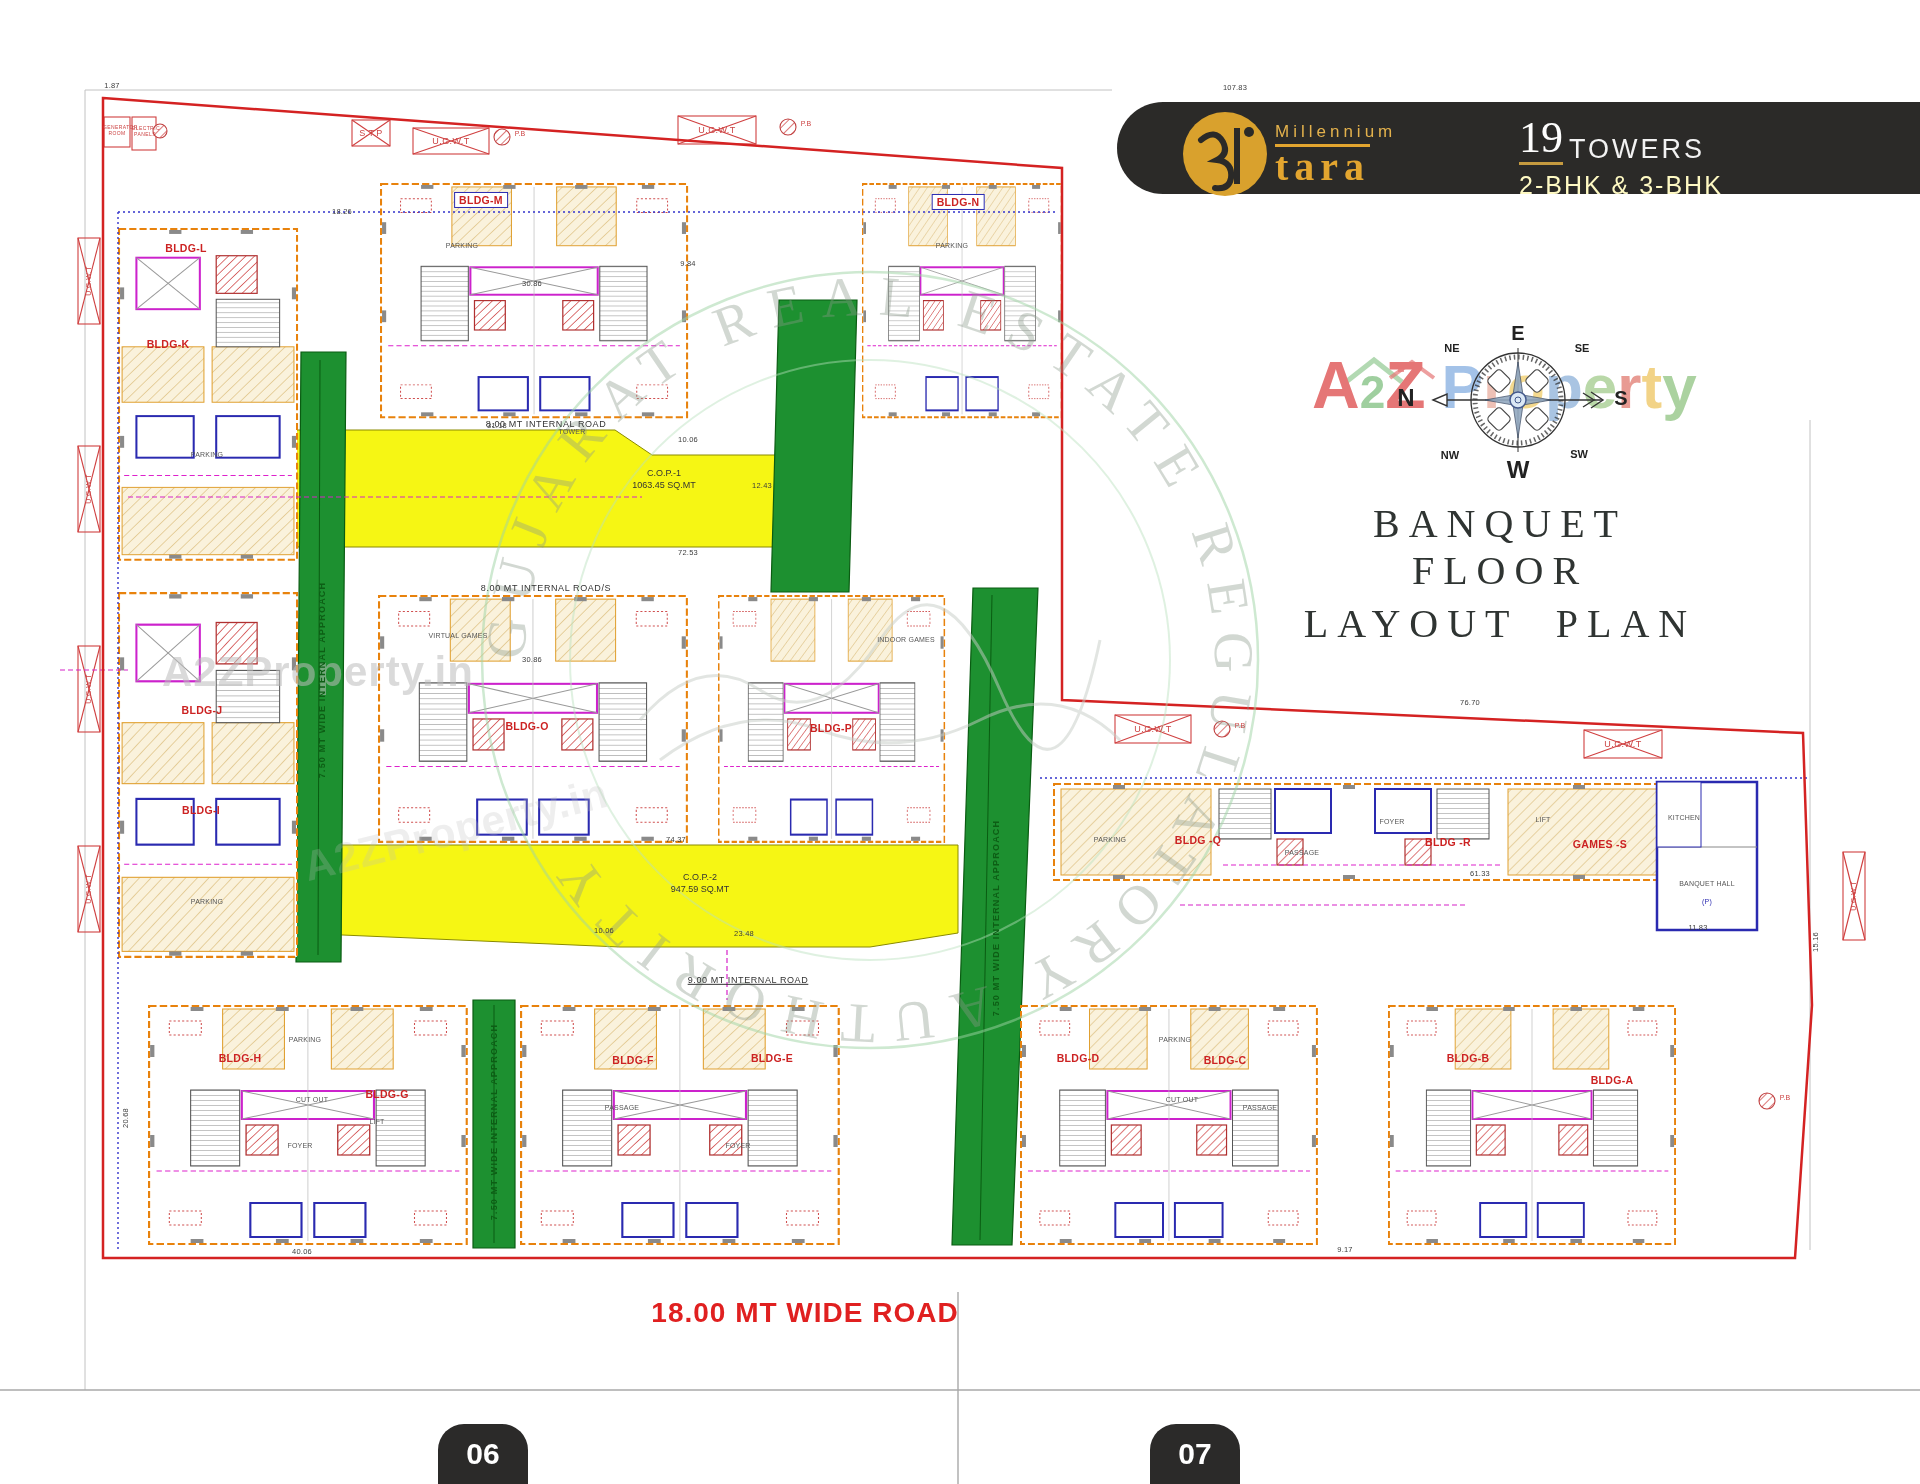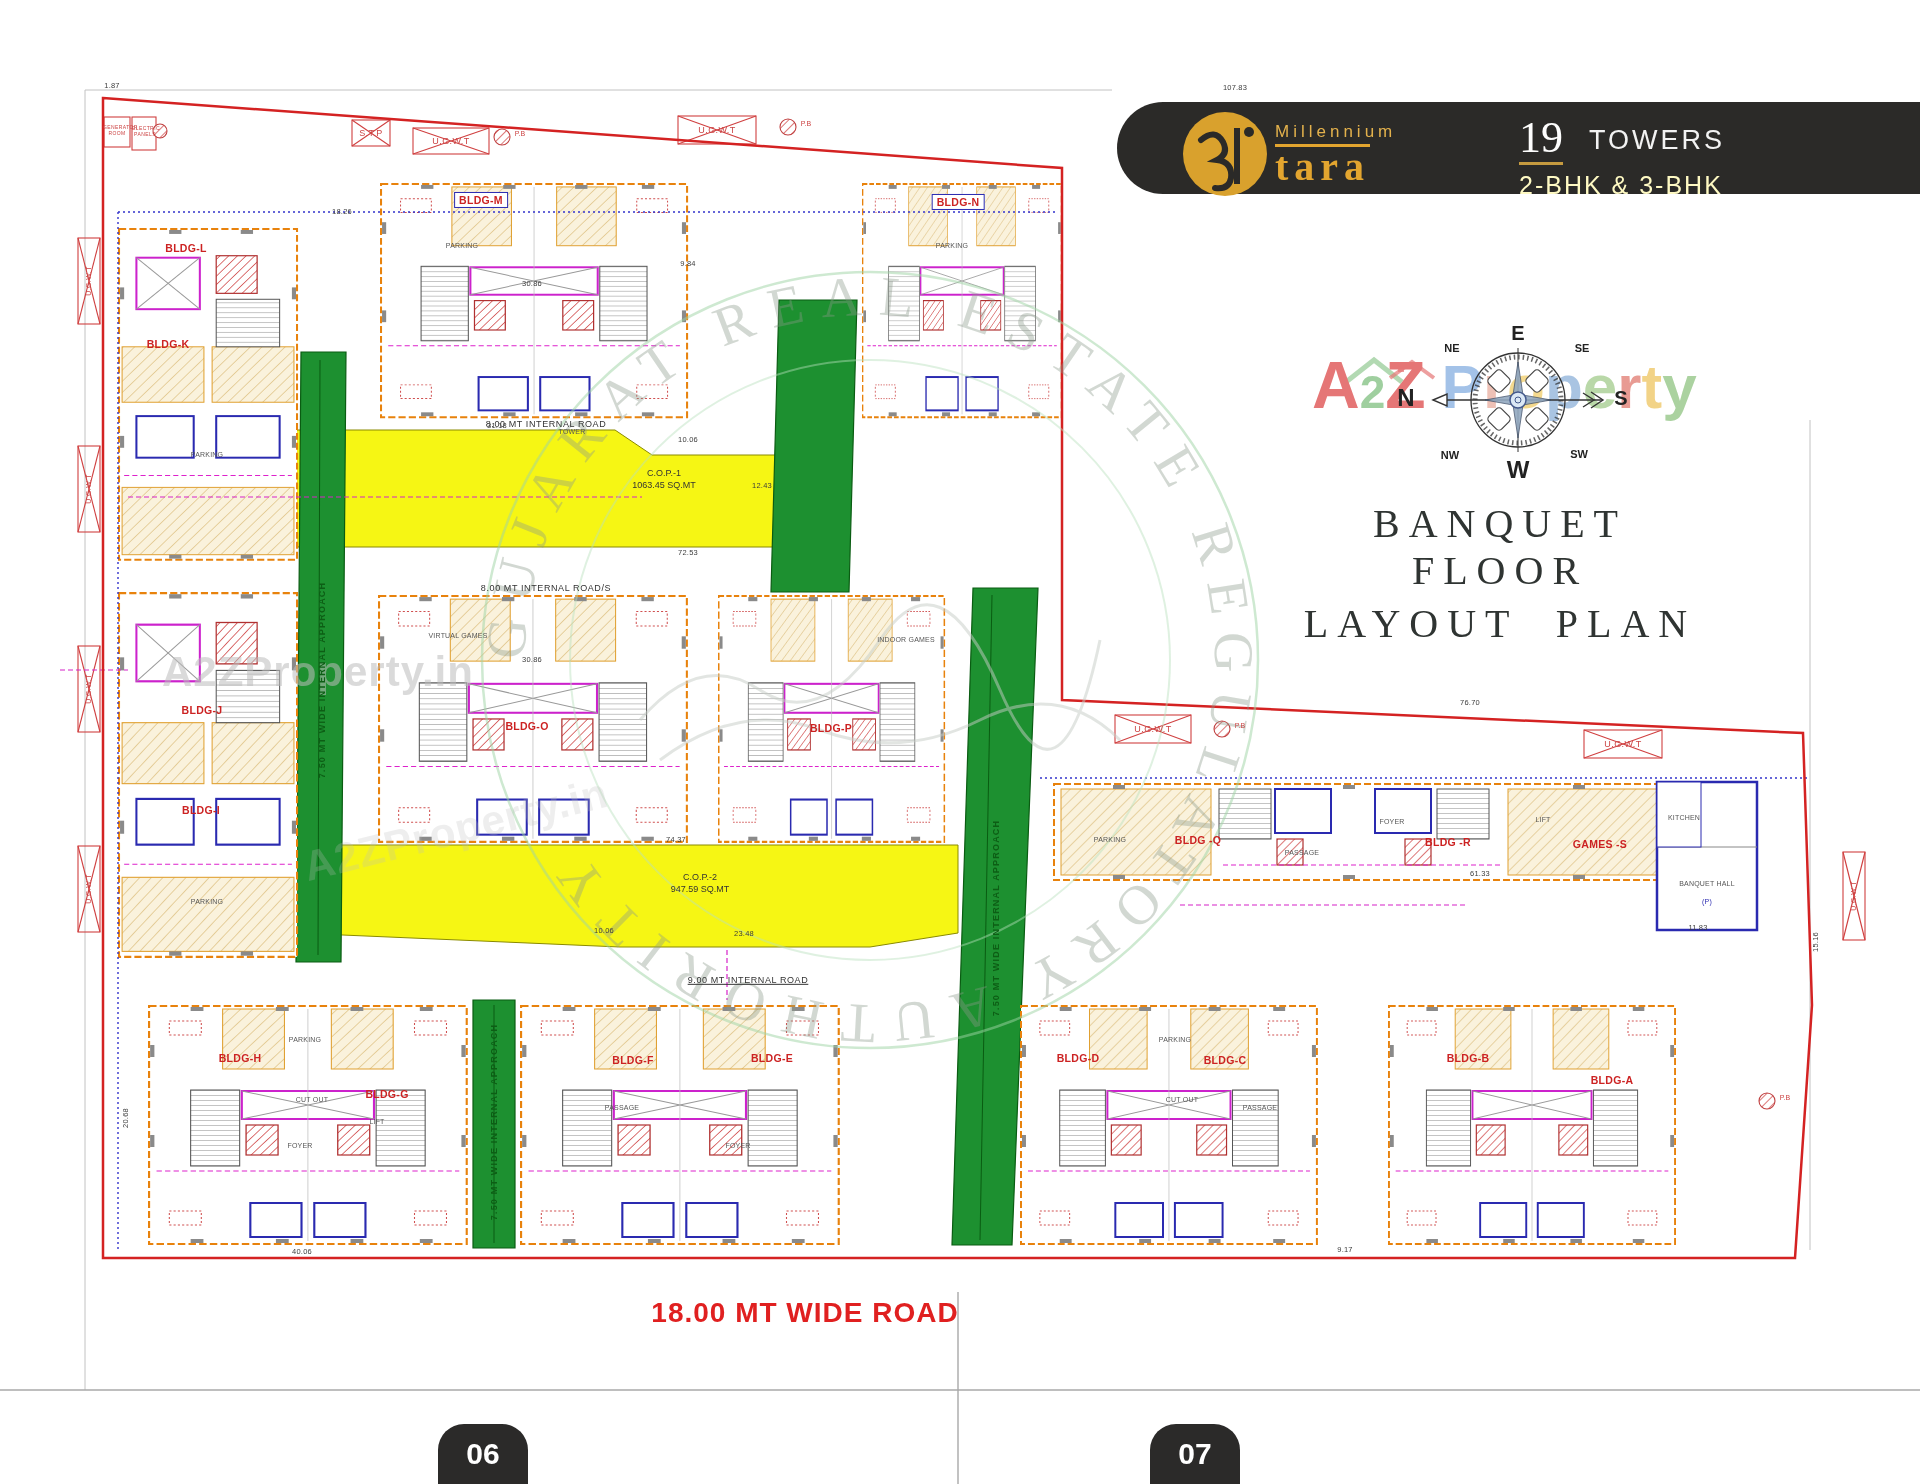--- a/index.html
+++ b/index.html
@@ -23,21 +23,21 @@
   
   .badge{position:absolute;left:1117px;top:102px;width:803px;height:92px;z-index:40;
          background:#2b2a28;border-radius:52px 0 0 52px;}
   .badge .mono{position:absolute;left:64px;top:8px;width:88px;height:88px;}
   .brand{position:absolute;left:158px;top:20px;width:200px;}
   .brand-top{font-size:17px;letter-spacing:4px;color:#e3b14c;}
   .brand-name{margin-top:2px;font-size:40px;font-weight:bold;color:#e3a52f;letter-spacing:6px;
               border-top:3px solid #e3a52f;display:inline-block;padding-top:0px;line-height:1.0;
               font-family:"Liberation Serif",serif;}
   .stats{position:absolute;left:402px;top:14px;color:#fff;}
-  .stats .row1{display:flex;align-items:center;gap:26px;}
+  .stats .row1{display:flex;align-items:flex-end;gap:6px;}
   .stats .count{font-family:"Liberation Serif",serif;font-size:44px;color:#fdfdfd;
                 border-bottom:3px solid #c59a3f;padding-bottom:2px;line-height:1;}
   .stats .count-label{font-size:27px;letter-spacing:3px;color:#f2f2f2;font-weight:300;}
   .stats .row2{margin-top:6px;font-size:25px;letter-spacing:2px;color:#fef9c3;}
   
   .plan-title{position:absolute;left:1280px;top:500px;width:440px;text-align:center;z-index:35;
               font-family:"Liberation Serif",serif;color:#2f3432;}
   .plan-title .t1{font-size:40px;letter-spacing:9px;}
   .plan-title .t2{font-size:40px;letter-spacing:9px;margin-top:6px;white-space:pre;}
   

